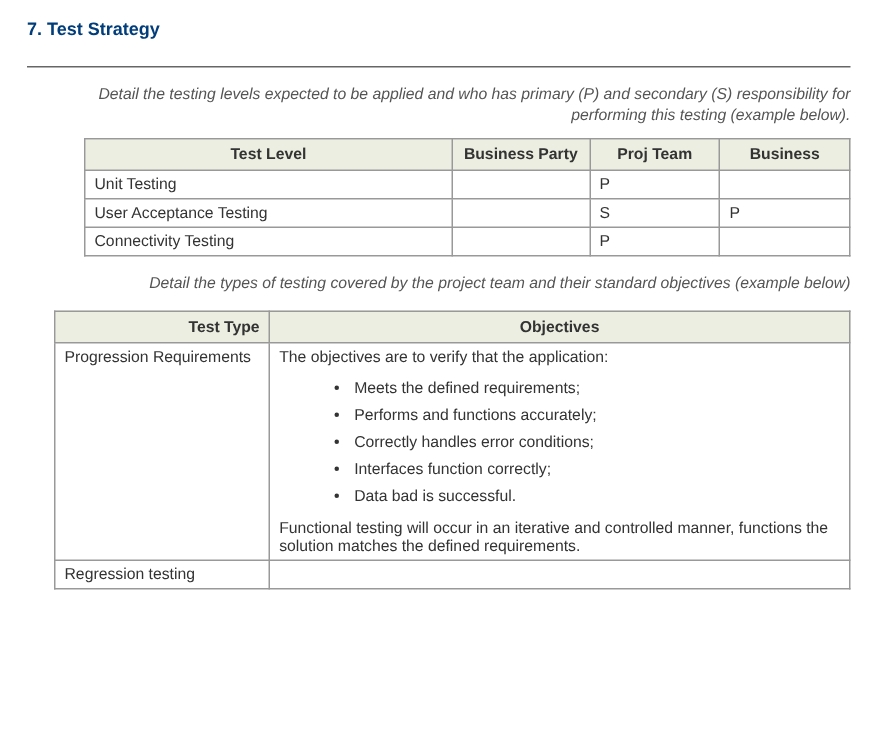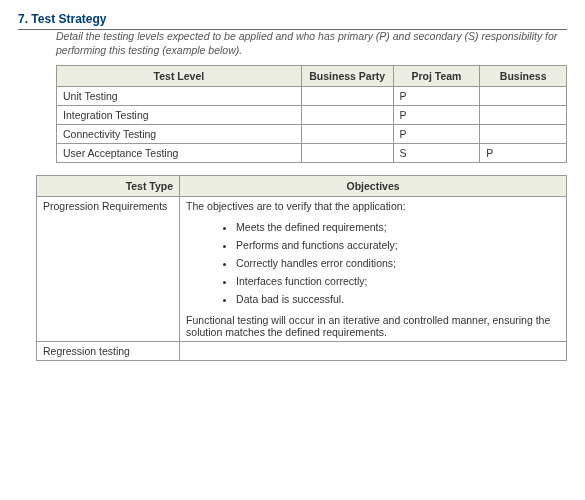--- a/index.html
+++ b/index.html
@@ -9,40 +9,41 @@
     width: 585px;
     height: 500px;
     padding: 12px 18px;
     font-size: 11px;
     color: #333;
   }
   .section-heading {
     color: #003d7a;
     font-weight: bold;
     font-size: 12px;
-    padding-bottom: 3px;
+    padding-bottom: 18px;
     border-bottom: 1px solid #666;
-    margin-bottom: 0;
+    margin-bottom: 12px;
   }
   .subsection {
     margin-left: 38px;
     margin-bottom: 10px;
   }
   .subsection-heading {
     color: #8b0000;
     font-weight: bold;
     font-size: 11px;
     margin-bottom: 4px;
   }
   .subsection-desc {
     font-style: italic;
     font-size: 10.5px;
     color: #555;
     margin-bottom: 8px;
     line-height: 1.3;
+    text-align: right;
   }
   table {
     border-collapse: collapse;
     width: 100%;
     font-size: 10.5px;
     margin-bottom: 12px;
   }
   th {
     background: #ebeee0;
     border: 1px solid #999;
@@ -91,42 +92,37 @@
       </tr>
     </thead>
     <tbody id="t1body">
         <tr>
           <td>Unit Testing</td>
           <td></td>
           <td>P</td>
           <td></td>
         </tr>
         <tr>
-          <td>Integration Testing</td>
+          <td>User Acceptance Testing</td>
           <td></td>
+          <td>S</td>
           <td>P</td>
-          <td></td>
         </tr>
         <tr>
           <td>Connectivity Testing</td>
           <td></td>
           <td>P</td>
           <td></td>
         </tr>
-        <tr>
-          <td>User Acceptance Testing</td>
-          <td></td>
-          <td>S</td>
-          <td>P</td>
-        </tr>
       </tbody>
   </table>
 </div>
 
 <div class="subsection">
+  <div class="subsection-desc">Detail the types of testing covered by the project team and their standard objectives (example below)</div>
 </div>
 
 <div class="outer-table-wrap">
   <table class="table2">
     <thead>
       <tr>
         <th>Test Type</th>
         <th>Objectives</th>
       </tr>
     </thead>
@@ -135,21 +131,21 @@
         <td style="vertical-align:top">Progression Requirements</td>
         <td>
           <div class="obj-intro">The objectives are to verify that the application:</div>
           <ul class="obj-list" id="objlist">
               <li>Meets the defined requirements;</li>
               <li>Performs and functions accurately;</li>
               <li>Correctly handles error conditions;</li>
               <li>Interfaces function correctly;</li>
               <li>Data bad is successful.</li>
             </ul>
-          <div class="obj-footer">Functional testing will occur in an iterative and controlled manner, ensuring the solution matches the defined requirements.</div>
+          <div class="obj-footer">Functional testing will occur in an iterative and controlled manner, functions the solution matches the defined requirements.</div>
         </td>
       </tr>
       <tr>
         <td>Regression testing</td>
         <td></td>
       </tr>
     </tbody>
   </table>
 </div>
 

